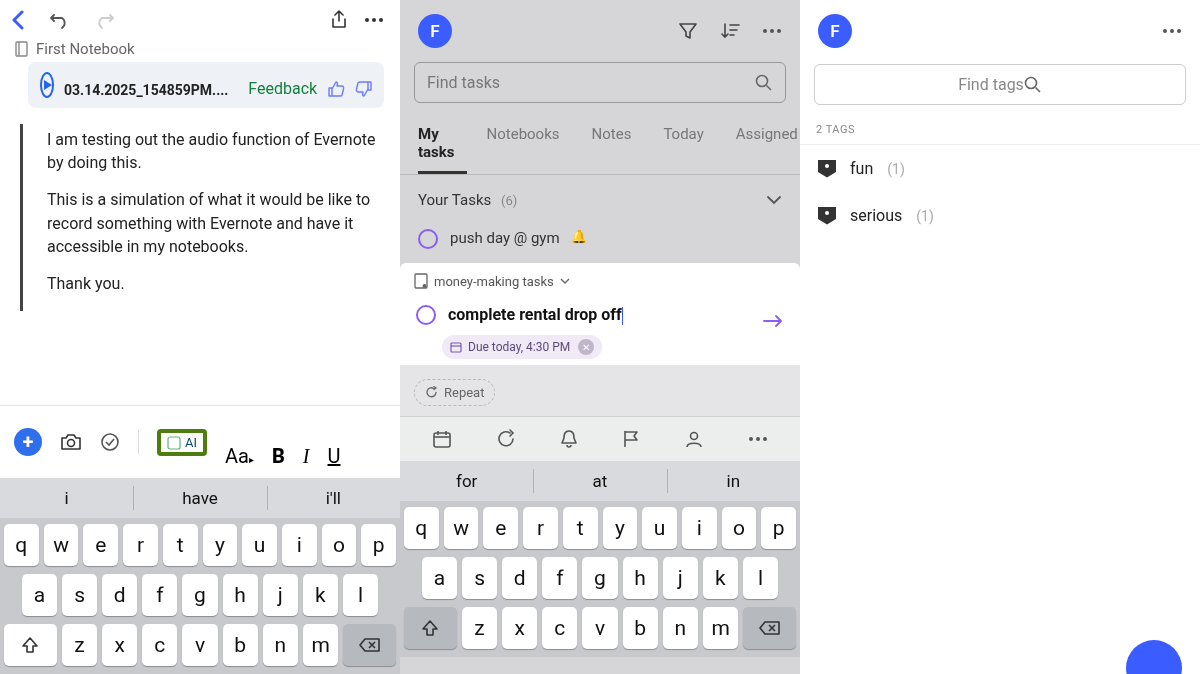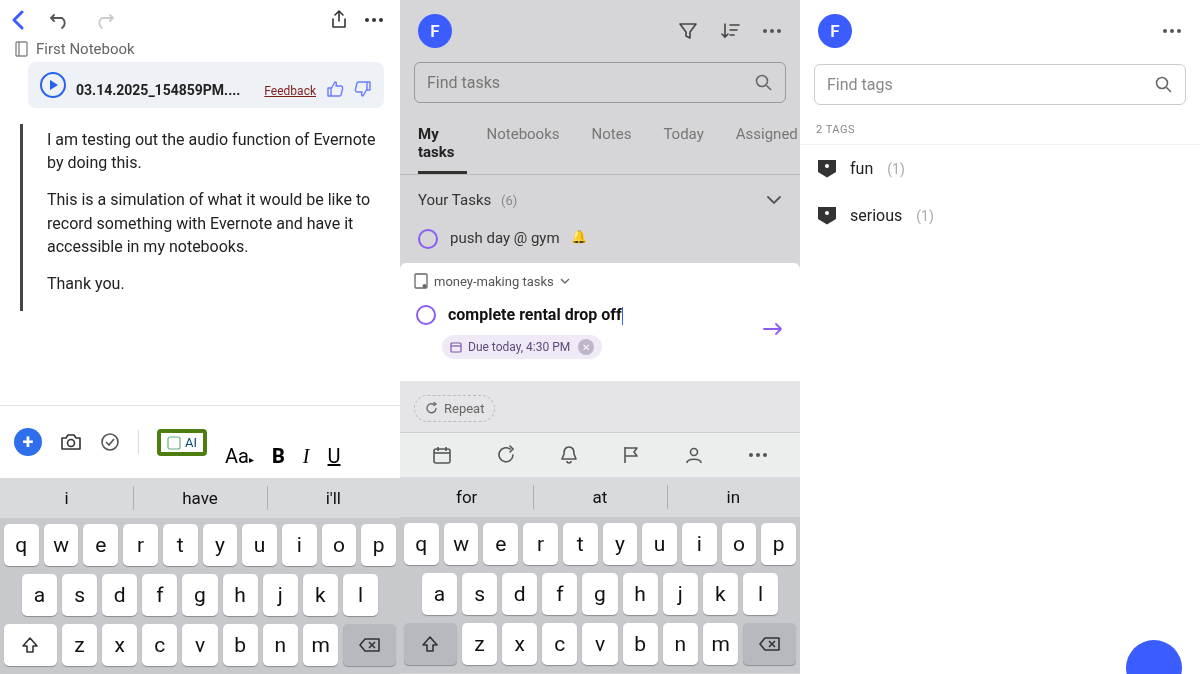--- a/index.html
+++ b/index.html
@@ -15,21 +15,21 @@
   .p1-top-right { display: flex; align-items: center; gap: 16px; }
   .icon { display: inline-flex; align-items: center; justify-content: center; color: #333; }
   .blue { color: #3B5CFF; }
   .muted { color: #b0b0b0; }
   .crumb { padding: 4px 14px; display: flex; align-items: center; gap: 8px; color: #666; font-size: 15px; }
   .p1-title { padding: 20px 16px 12px 18px; font-size: 30px; font-weight: 800; }
   .audio-card { margin: 0 16px 16px 28px; background: #eef1f6; border-radius: 8px; padding: 10px 12px; display: flex; align-items: flex-end; gap: 10px; }
   .play-circle { width: 26px; height: 26px; border: 2px solid #2563eb; border-radius: 50%; display: flex; align-items: center; justify-content: center; color: #2563eb; }
   .play-tri { width: 0; height: 0; border-left: 8px solid #2563eb; border-top: 5px solid transparent; border-bottom: 5px solid transparent; margin-left: 2px; }
   .audio-name { font-weight: 700; font-size: 14px; color: #222; }
-  .feedback { color: #7f1d1d; font-size: 12px; text-decoration: underline; }
+  .feedback { color: #15803d; font-size: 16px; }
   .thumb { color: #6b7cff; }
   .quote { margin: 0 16px 12px 20px; border-left: 3px solid #444; padding: 4px 0 4px 24px; }
   .quote p { font-size: 16px; color: #222; line-height: 1.45; margin-bottom: 14px; }
   .quote p:last-child { margin-bottom: 12px; }
   .p1-toolbar { display: flex; align-items: center; gap: 18px; padding: 10px 14px; border-top: 1px solid #e3e3e3; }
   .plus-btn { width: 28px; height: 28px; background: #2F6FEE; border-radius: 50%; color: #fff; display: flex; align-items: center; justify-content: center; font-size: 20px; font-weight: 700; }
   .ai-chip { display: flex; align-items: flex-end; gap: 4px; font-size: 13px; color: #0c4a6e; border: 4px solid #4d7c0f; padding: 2px 6px; border-radius: 4px; }
   .fmt { font-size: 20px; margin-top: 28px; }
   .fmt.bold { font-weight: 800; }
   .fmt.italic { font-style: italic; font-family: serif; }
@@ -53,35 +53,35 @@
   .search { margin: 4px 14px 8px 14px; border: 1px solid #999; border-radius: 6px; padding: 10px 12px; display: flex; align-items: center; justify-content: space-between; color: #777; background: #d6d6d8; }
   .tabs { display: flex; gap: 0; padding: 8px 0 0 18px; border-bottom: 1px solid #bbb; font-size: 15px; }
   .tab { color: #777; padding: 6px 12px 10px 0; margin-right: 20px; }
   .tab.active { color: #222; font-weight: 700; border-bottom: 3px solid #333; }
   .section-head { display: flex; align-items: center; justify-content: space-between; padding: 16px 18px 12px 18px; font-size: 15px; color: #333; }
   .count { color: #888; font-size: 13px; margin-left: 6px; }
   .task-row { display: flex; align-items: flex-start; gap: 12px; padding: 8px 18px 12px 18px; }
   .circ { width: 20px; height: 20px; border: 2px solid #8B5CF6; border-radius: 50%; flex-shrink: 0; }
   .task-text { font-size: 15px; color: #333; }
   .bell { color: #6b7cff; font-size: 13px; }
-  .edit-card { background: #fff; border-radius: 6px 6px 0 0; margin-top: 2px; padding: 10px 14px 22px 14px; position: relative; }
+  .edit-card { background: #fff; border-radius: 6px 6px 0 0; margin-top: 2px; padding: 10px 14px 6px 14px; position: relative; }
   .notebook-sel { display: flex; align-items: center; gap: 6px; font-size: 13px; color: #555; }
   .edit-task { display: flex; align-items: center; gap: 12px; padding: 16px 0 10px 2px; }
   .edit-task-text { font-weight: 700; font-size: 16px; color: #111; }
   .cursor { display: inline-block; width: 1px; height: 18px; background: #3B5CFF; vertical-align: middle; }
   .arrow-right { position: absolute; right: 16px; top: 50%; color: #8B5CF6; }
   .due-chip { display: inline-flex; align-items: center; gap: 6px; background: #efeaf6; border-radius: 14px; padding: 4px 8px; font-size: 12px; color: #5b4b7a; margin-left: 28px; }
   .due-x { width: 16px; height: 16px; background: #bfb7c9; border-radius: 50%; color: #fff; display: flex; align-items: center; justify-content: center; font-size: 10px; margin-left: 2px; }
   .repeat-chip { display: inline-flex; align-items: center; gap: 6px; border: 1px dashed #bbb; border-radius: 14px; padding: 5px 10px; font-size: 13px; color: #666; margin: 8px 0 4px 14px; }
   .p2-bg-strip { background: #e5e5e7; padding: 6px 0; }
   .p2-toolbar { display: flex; align-items: center; justify-content: space-around; padding: 12px 10px; background: #eceded; border-top: 1px solid #d0d0d0; color: #555; }
 
   
   .p3-top { display: flex; align-items: center; justify-content: space-between; padding: 14px 18px 10px 18px; }
-  .p3-search { margin: 6px 14px 10px 14px; border: 1px solid #ccc; border-radius: 6px; padding: 10px 12px; display: flex; align-items: center; justify-content: space-between; color: #888; background: #fff; }
+  .p3-search { margin: 6px 14px 10px 14px; border: 1px solid #ccc; border-radius: 6px; padding: 10px 12px; display: flex; align-items: center; justify-content: center; color: #888; background: #fff; }
   .tags-head { padding: 8px 16px; font-size: 11px; letter-spacing: 0.5px; color: #888; border-bottom: 1px solid #eee; }
   .tag-row { display: flex; align-items: center; gap: 14px; padding: 14px 18px; }
   .tag-ic { width: 18px; height: 18px; background: #333; clip-path: polygon(0 0, 100% 0, 100% 70%, 50% 100%, 0 70%); position: relative; }
   .tag-ic::after { content: ""; position: absolute; top: 4px; left: 7px; width: 4px; height: 4px; background: #fff; border-radius: 50%; }
   .tag-name { font-size: 16px; color: #222; }
   .tag-count { font-size: 14px; color: #aaa; }
   .fab { position: absolute; bottom: -22px; right: 18px; width: 56px; height: 56px; border-radius: 50%; background: #3B5CFF; }
 
   svg { display: block; }
 </style>

